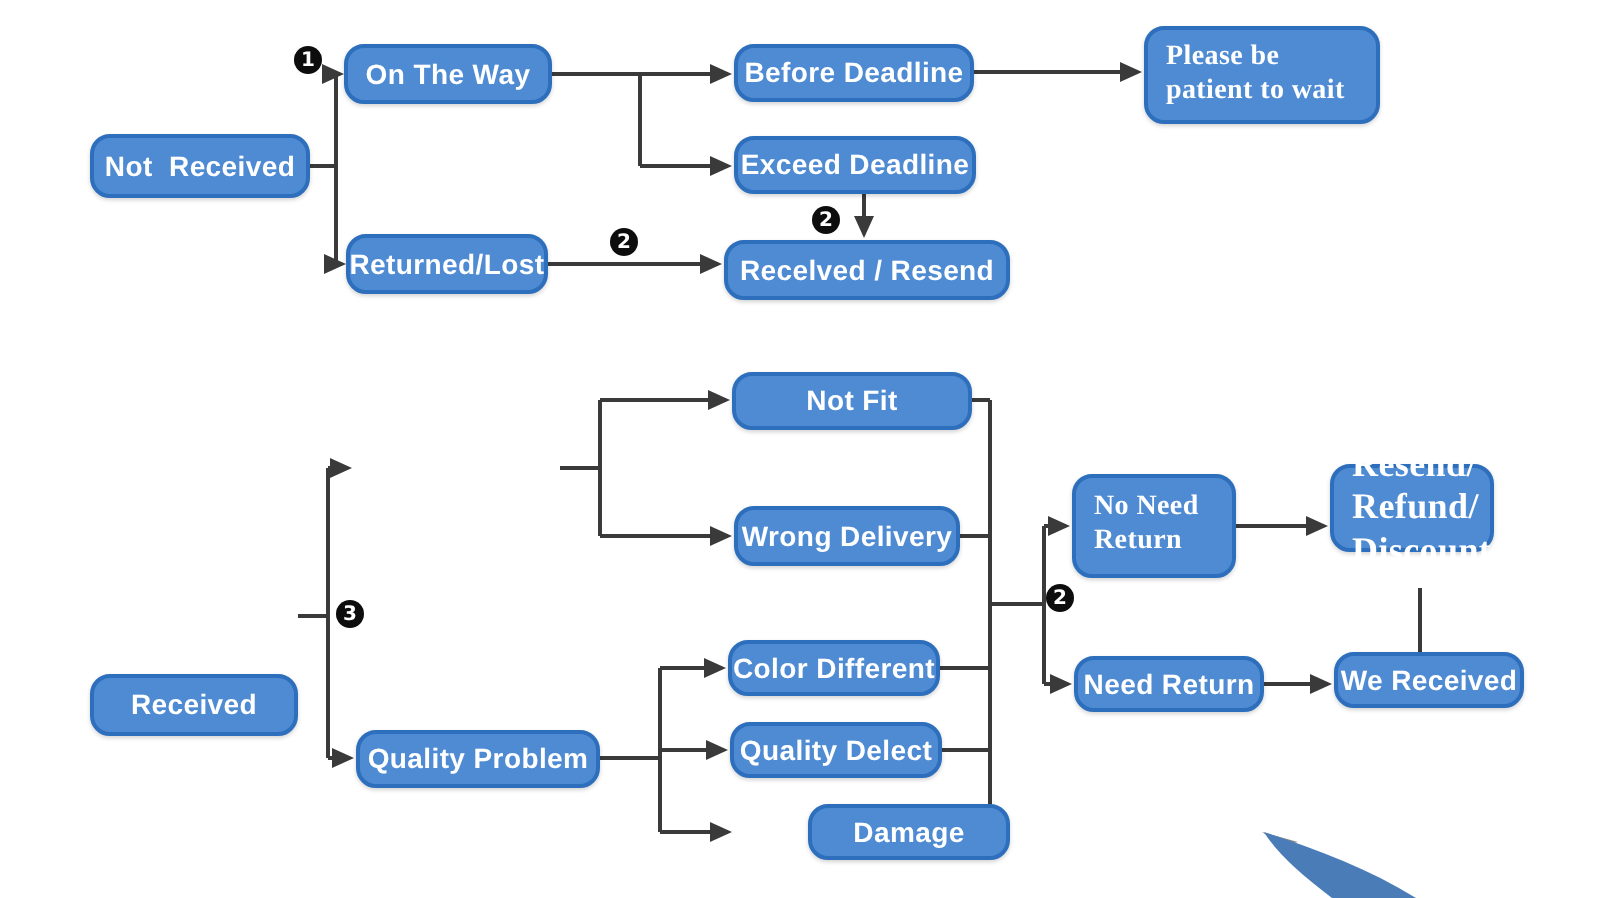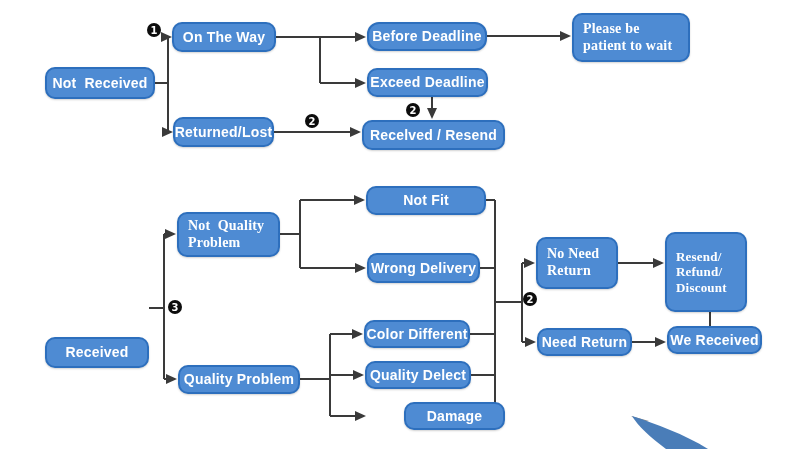--- a/index.html
+++ b/index.html
@@ -75,39 +75,37 @@
 
     <g>
       <path d="M631 416 L649 421 L641 423 Z" fill="#8f8b86"></path>
       <path d="M632 416 C 656 424, 684 434, 708 449 L 666 449 C 650 437, 638 426, 632 416 Z" fill="#4a7db8"></path>
     </g>
   </svg>
 
   <div class="node" style="left:45px;top:67px;width:110px;height:32px;">Not  Received</div>
   <div class="node" style="left:172px;top:22px;width:104px;height:30px;">On The Way</div>
   <div class="node" style="left:173px;top:117px;width:101px;height:30px;">Returned/Lost</div>
-  <div class="node" style="left:367px;top:22px;width:120px;height:29px;border-radius:12px;">Before Deadline</div>
+  <div class="node" style="left:367px;top:22px;width:120px;height:29px;">Before Deadline</div>
   <div class="node" style="left:367px;top:68px;width:121px;height:29px;">Exceed Deadline</div>
   <div class="node" style="left:362px;top:120px;width:143px;height:30px;">Recelved / Resend</div>
   <div class="node ml" style="left:572px;top:13px;width:118px;height:49px;">Please be
 patient to wait</div>
 
   <div class="node" style="left:45px;top:293px;width:104px;height:31px;margin-top:44px;">Received</div>
-  <div class="node ml" style="left:177px;top:212px;width:103px;height:45px;">Not  Quality
-Problem</div>
   <div class="node" style="left:178px;top:365px;width:122px;height:29px;">Quality Problem</div>
   <div class="node" style="left:366px;top:186px;width:120px;height:29px;">Not Fit</div>
   <div class="node" style="left:367px;top:253px;width:113px;height:30px;">Wrong Delivery</div>
   <div class="node" style="left:364px;top:320px;width:106px;height:28px;">Color Different</div>
   <div class="node" style="left:365px;top:361px;width:106px;height:28px;">Quality Delect</div>
   <div class="node" style="left:367px;top:402px;width:101px;height:28px;margin-left:37px;">Damage</div>
   <div class="node ml" style="left:536px;top:237px;width:82px;height:52px;">No Need
 Return</div>
   <div class="node" style="left:537px;top:328px;width:95px;height:28px;">Need Return</div>
-  <div class="node ml" style="left:665px;top:232px;width:82px;height:80px;font-size:13px;">Resend/
+  <div class="node ml" style="left:665px;top:232px;width:82px;height:44px;font-size:18px;">Resend/
 Refund/
 Discount</div>
   <div class="node" style="left:667px;top:326px;width:95px;height:28px;">We Received</div>
 
   <div class="stepmark" style="left:147px;top:23px;">1</div>
   <div class="stepmark" style="left:406px;top:103px;">2</div>
   <div class="stepmark" style="left:305px;top:114px;">2</div>
   <div class="stepmark" style="left:168px;top:300px;">3</div>
   <div class="stepmark" style="left:523px;top:292px;">2</div>
 

